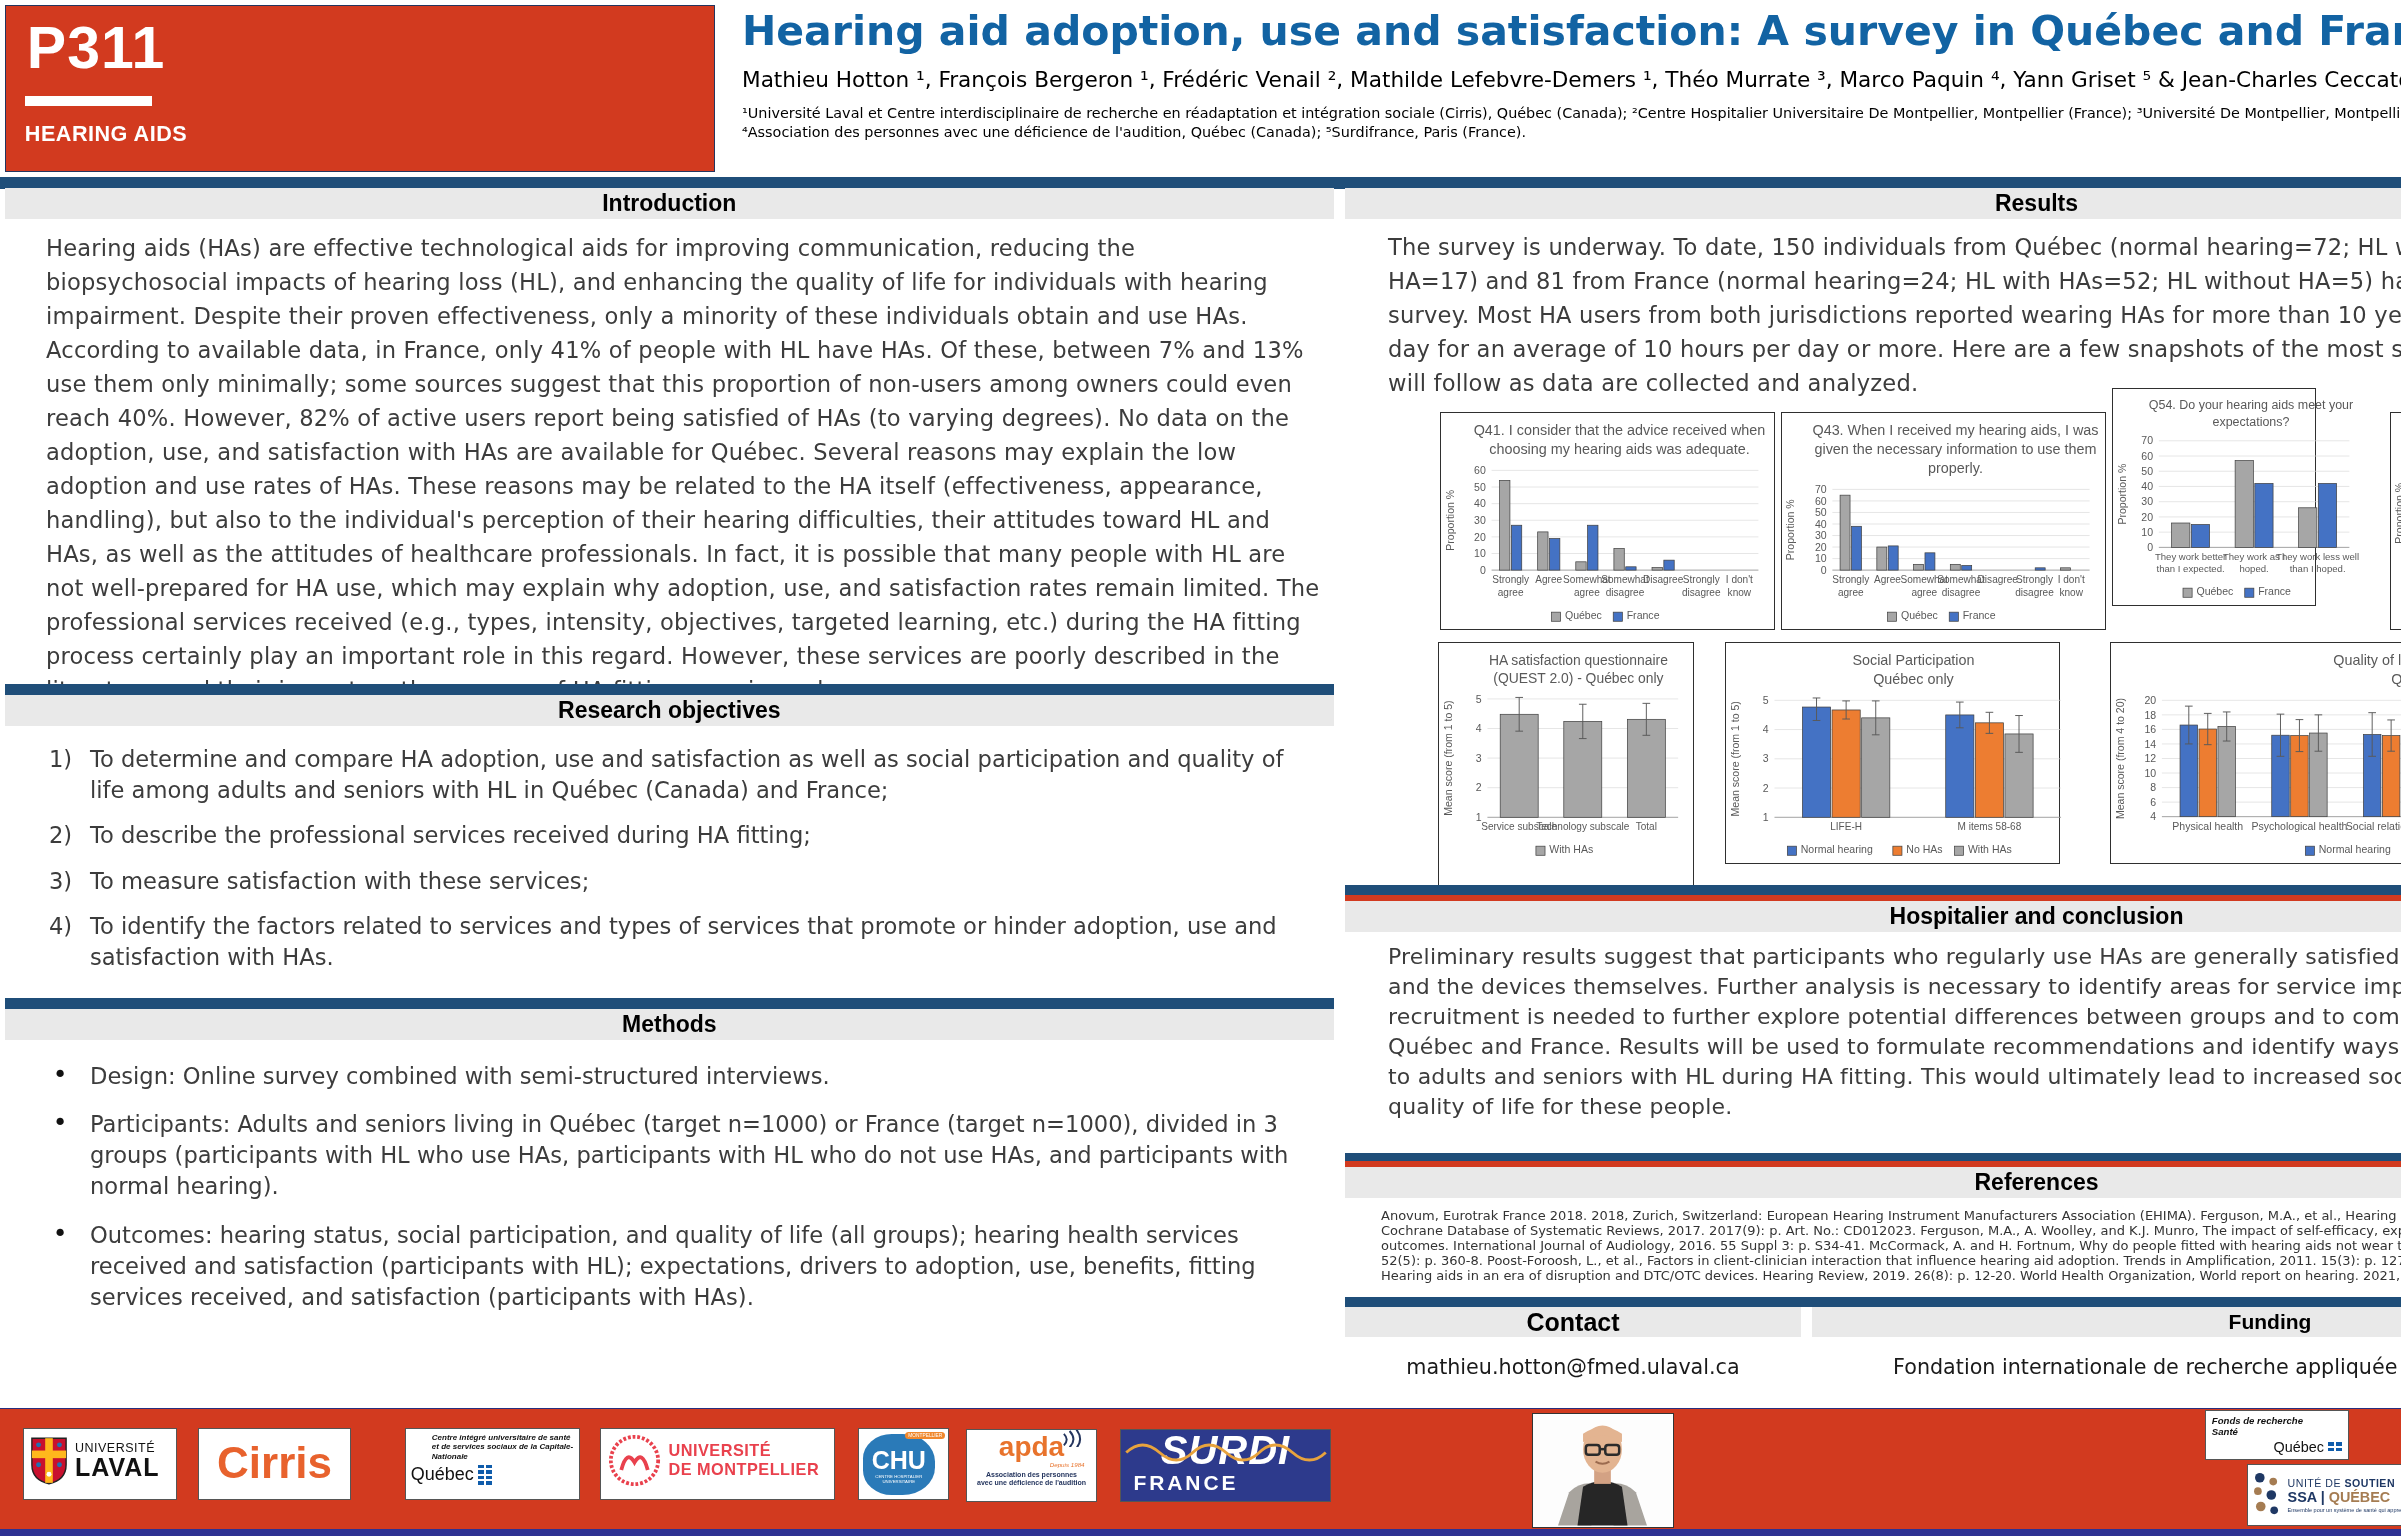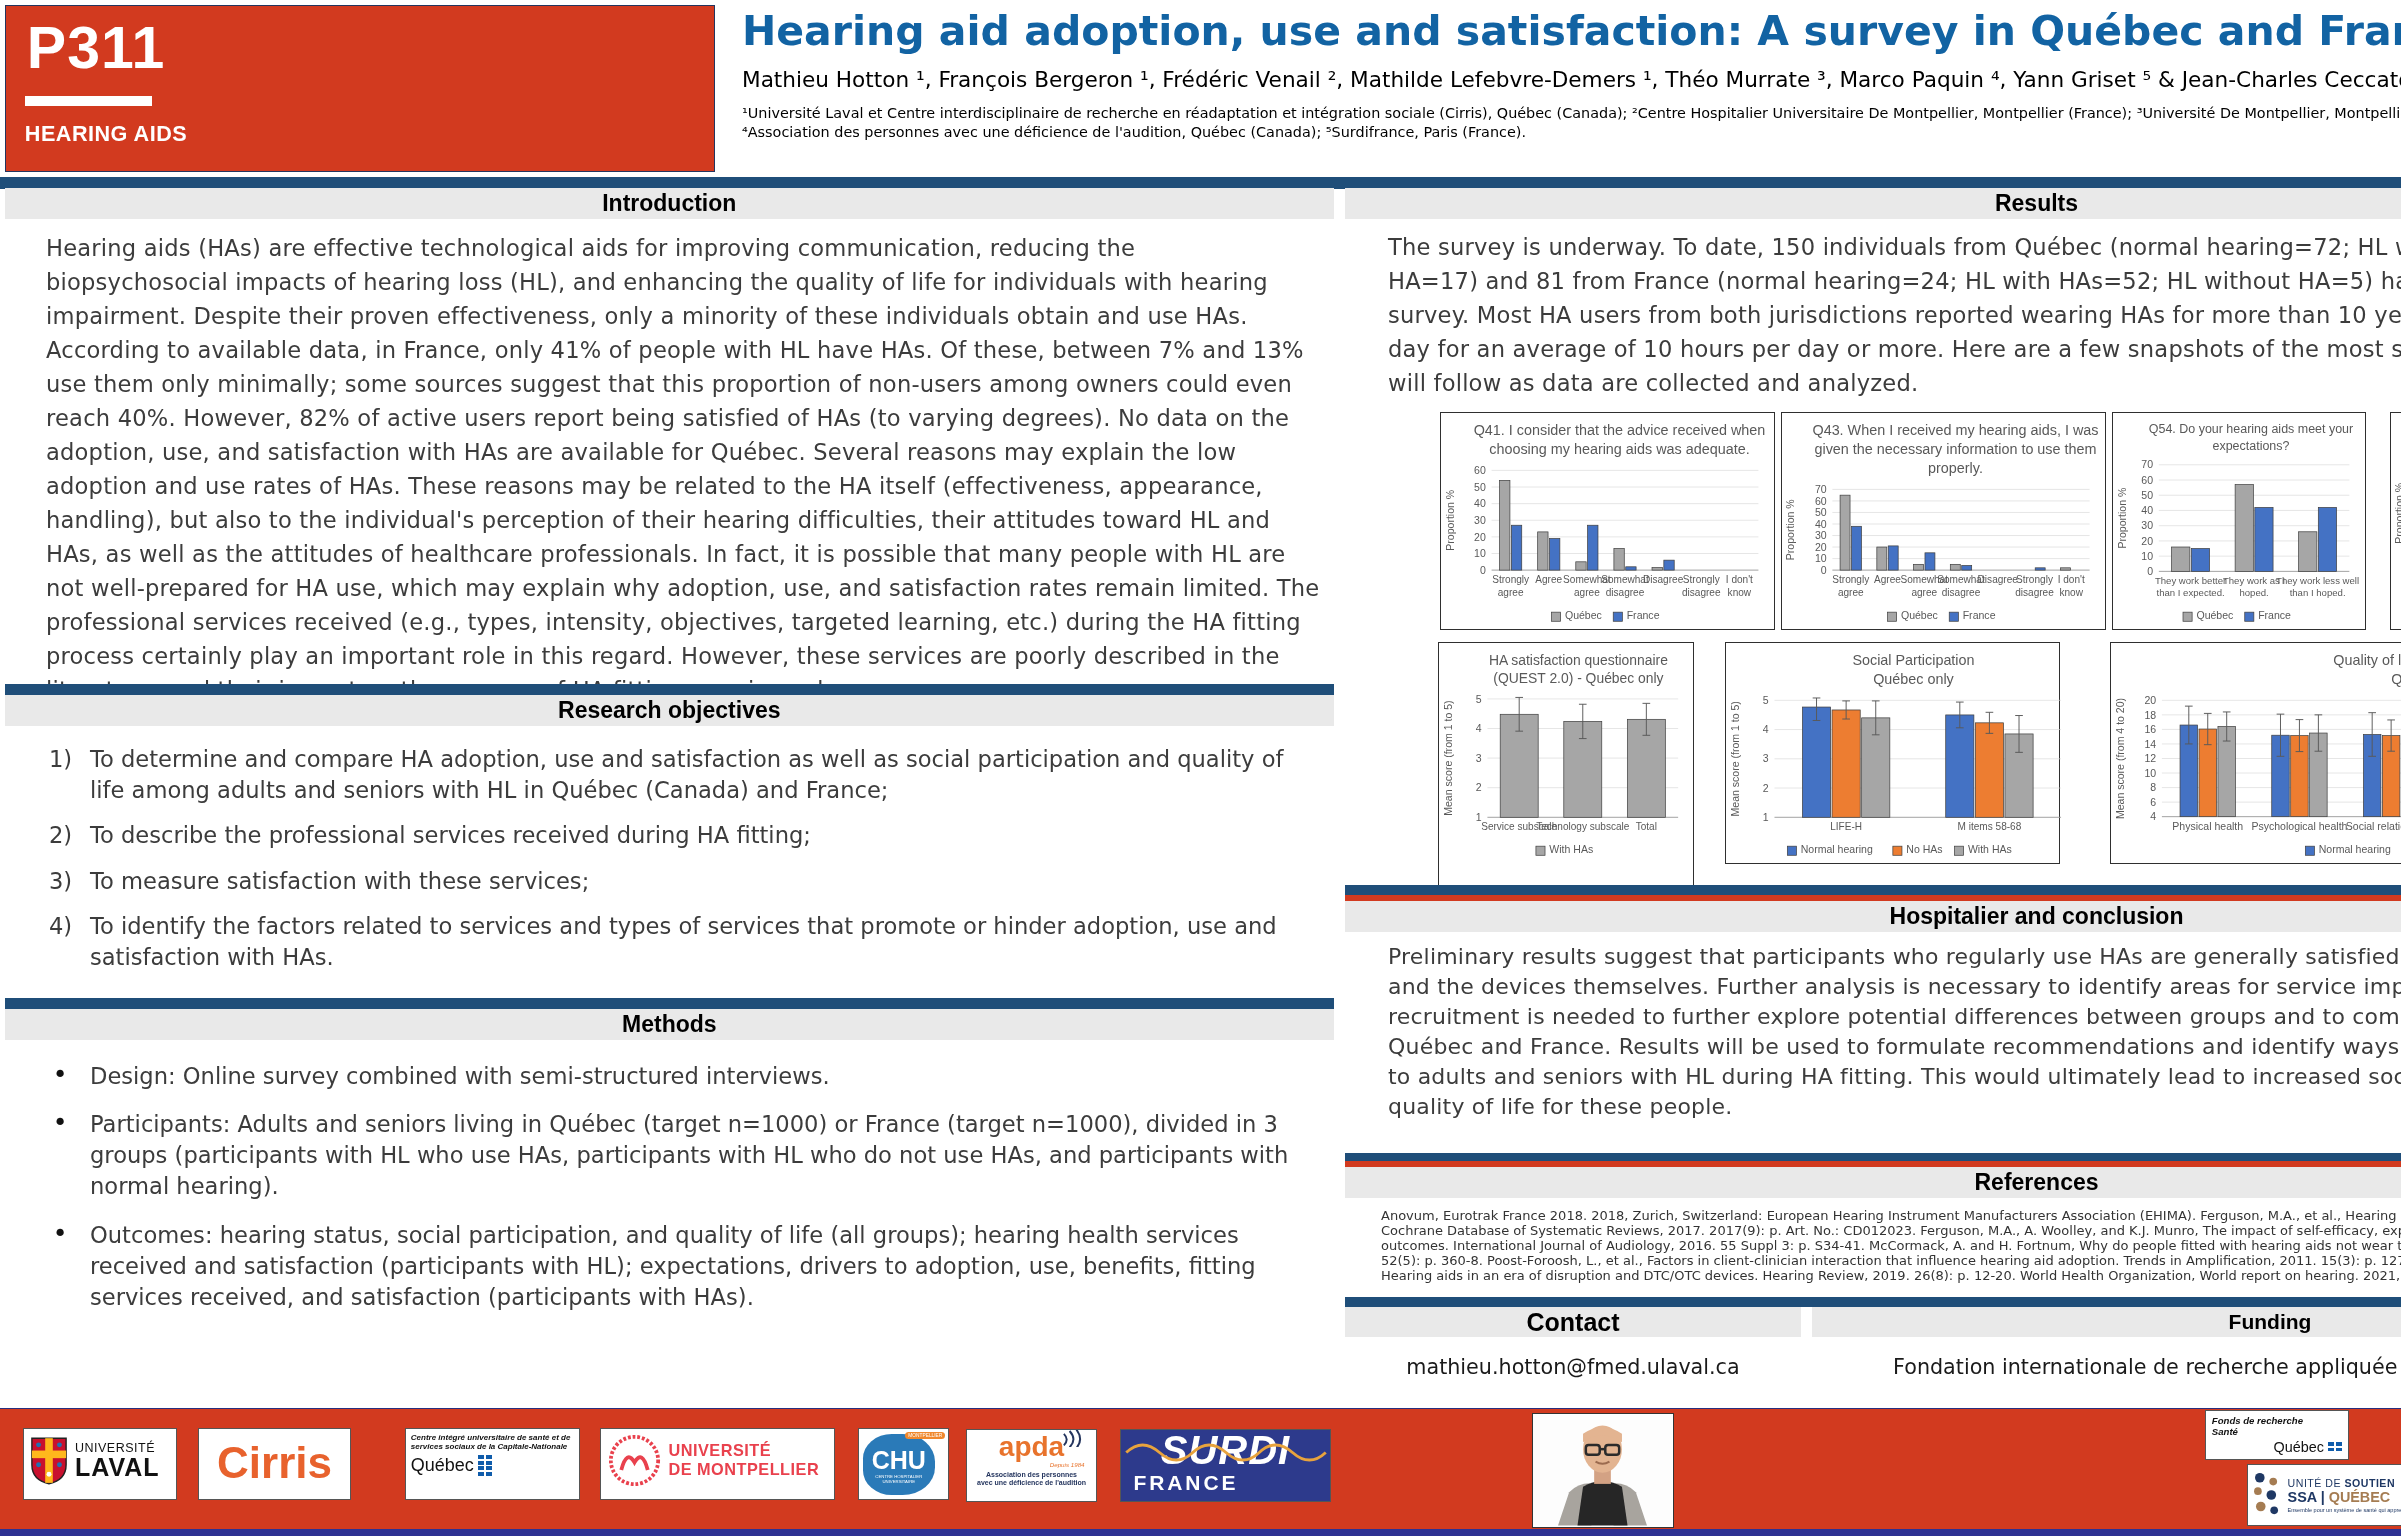--- a/index.html
+++ b/index.html
@@ -36,21 +36,21 @@
   .cf-text{font-family:"DejaVu Sans",sans-serif;color:#1a1a1a;font-size:20.7px;text-align:center;}
   
   #footer-band{left:0;top:1408px;width:2733px;height:121px;background:#d23a1f;border-top:1.9px solid #2a2f7e;box-sizing:border-box;}
   #bottom-strip{left:0;top:1529px;width:2733px;height:7.7px;background:#2d3192;}
   .logo-box{position:absolute;background:#fff;border:1px solid #555;box-sizing:border-box;overflow:hidden;}
   .lv-wrap{display:flex;align-items:center;gap:6.7px;padding:6.7px;}
   .lv-text .t1{font-size:12.5px;color:#111;letter-spacing:0.5px;}
   .lv-text .t2{font-size:25px;font-weight:bold;color:#111;letter-spacing:1px;line-height:25px;}
   .cirris-text{color:#e8622d;font-size:44px;font-weight:bold;line-height:67px;text-align:center;}
   .ciusss{padding:3.8px 4.8px;}
-  .ciusss .small{font-size:8px;font-weight:bold;font-style:italic;color:#111;line-height:9.6px;}
+  .ciusss .small{font-size:8px;font-weight:bold;font-style:italic;color:#111;line-height:9.6px;margin-left:21px;}
   .ciusss .qc{font-size:18px;color:#111;margin-top:2.9px;display:flex;align-items:center;gap:3.8px;}
   .flag{display:inline-block;width:14.4px;height:9.6px;background:#0f5cab;position:relative;}
   .flag::before{content:"";position:absolute;left:6.2px;top:0;width:1.9px;height:9.6px;background:#fff;}
   .flag::after{content:"";position:absolute;left:0;top:3.8px;width:14.4px;height:1.9px;background:#fff;}
   .um-wrap{display:flex;align-items:center;gap:7.7px;padding:4.8px 6.7px;}
   .um-text{color:#e9414d;font-weight:bold;font-size:16.3px;line-height:19px;letter-spacing:0.5px;}
   .chu-blob{position:absolute;left:3.8px;top:4.8px;width:72px;height:61px;background:#2a7ab8;border-radius:40% 45% 45% 40%;color:#fff;text-align:center;}
   .chu-blob .chu{font-size:25px;font-weight:bold;margin-top:12.5px;}
   .chu-blob .sub{font-size:4.3px;line-height:4.8px;}
   .chu-tab{position:absolute;right:2.9px;top:2.9px;background:#f0882d;color:#fff;font-size:4.8px;padding:1px 2.9px;border-radius:3.8px;}
@@ -217,21 +217,21 @@
         <text x="526.1428571428571" y="382" fill="#595959" font-size="21" text-anchor="middle" font-family="&quot;Liberation Sans&quot;,sans-serif" font-weight="normal">disagree</text>
         <rect x="580.4771428571429" y="322.5942857142857" width="20.737142857142857" height="4.805714285714259" fill="#a6a6a6" stroke="#404040" stroke-width="1.5"></rect>
         <text x="602.7142857142858" y="354.7" fill="#595959" font-size="21" text-anchor="middle" font-family="&quot;Liberation Sans&quot;,sans-serif" font-weight="normal">I don't</text>
         <text x="602.7142857142858" y="382" fill="#595959" font-size="21" text-anchor="middle" font-family="&quot;Liberation Sans&quot;,sans-serif" font-weight="normal">know</text>
         <rect x="219.86" y="415" width="19" height="19" fill="#a6a6a6" stroke="#404040" stroke-width="1.5"></rect>
         <text x="247.86" y="430" fill="#595959" font-size="22" text-anchor="start" font-family="&quot;Liberation Sans&quot;,sans-serif" font-weight="normal">Québec</text>
         <rect x="348.5" y="415" width="19" height="19" fill="#4472c4" stroke="#404040" stroke-width="1.5"></rect>
         <text x="376.5" y="430" fill="#595959" font-size="22" text-anchor="start" font-family="&quot;Liberation Sans&quot;,sans-serif" font-weight="normal">France</text>
       </svg>
     </div>
-  <div class="chart-box" style="left:2112px;top:412px;width:254px;height:218px;">
+  <div class="chart-box" style="left:2112px;top:388px;width:204px;height:218px;">
       <svg width="251" height="215" style="display:block;overflow:visible" viewBox="0 0 522 448">
         <text x="287" y="42" fill="#595959" font-size="26" text-anchor="middle" font-family="&quot;Liberation Sans&quot;,sans-serif" font-weight="normal">Q54. Do your hearing aids meet your</text>
         <text x="287" y="76.32" fill="#595959" font-size="26" text-anchor="middle" font-family="&quot;Liberation Sans&quot;,sans-serif" font-weight="normal">expectations?</text>
         <line x1="95" y1="330" x2="492" y2="330" stroke="#9e9e9e" stroke-width="2"></line>
         <text x="83" y="337.7" fill="#595959" font-size="22" text-anchor="end" font-family="&quot;Liberation Sans&quot;,sans-serif" font-weight="normal">0</text>
         <line x1="95" y1="298.2742857142857" x2="492" y2="298.2742857142857" stroke="#d9d9d9" stroke-width="1.4"></line>
         <text x="83" y="305.9742857142857" fill="#595959" font-size="22" text-anchor="end" font-family="&quot;Liberation Sans&quot;,sans-serif" font-weight="normal">10</text>
         <line x1="95" y1="266.54857142857145" x2="492" y2="266.54857142857145" stroke="#d9d9d9" stroke-width="1.4"></line>
         <text x="83" y="274.24857142857144" fill="#595959" font-size="22" text-anchor="end" font-family="&quot;Liberation Sans&quot;,sans-serif" font-weight="normal">20</text>
         <line x1="95" y1="234.82285714285715" x2="492" y2="234.82285714285715" stroke="#d9d9d9" stroke-width="1.4"></line>

